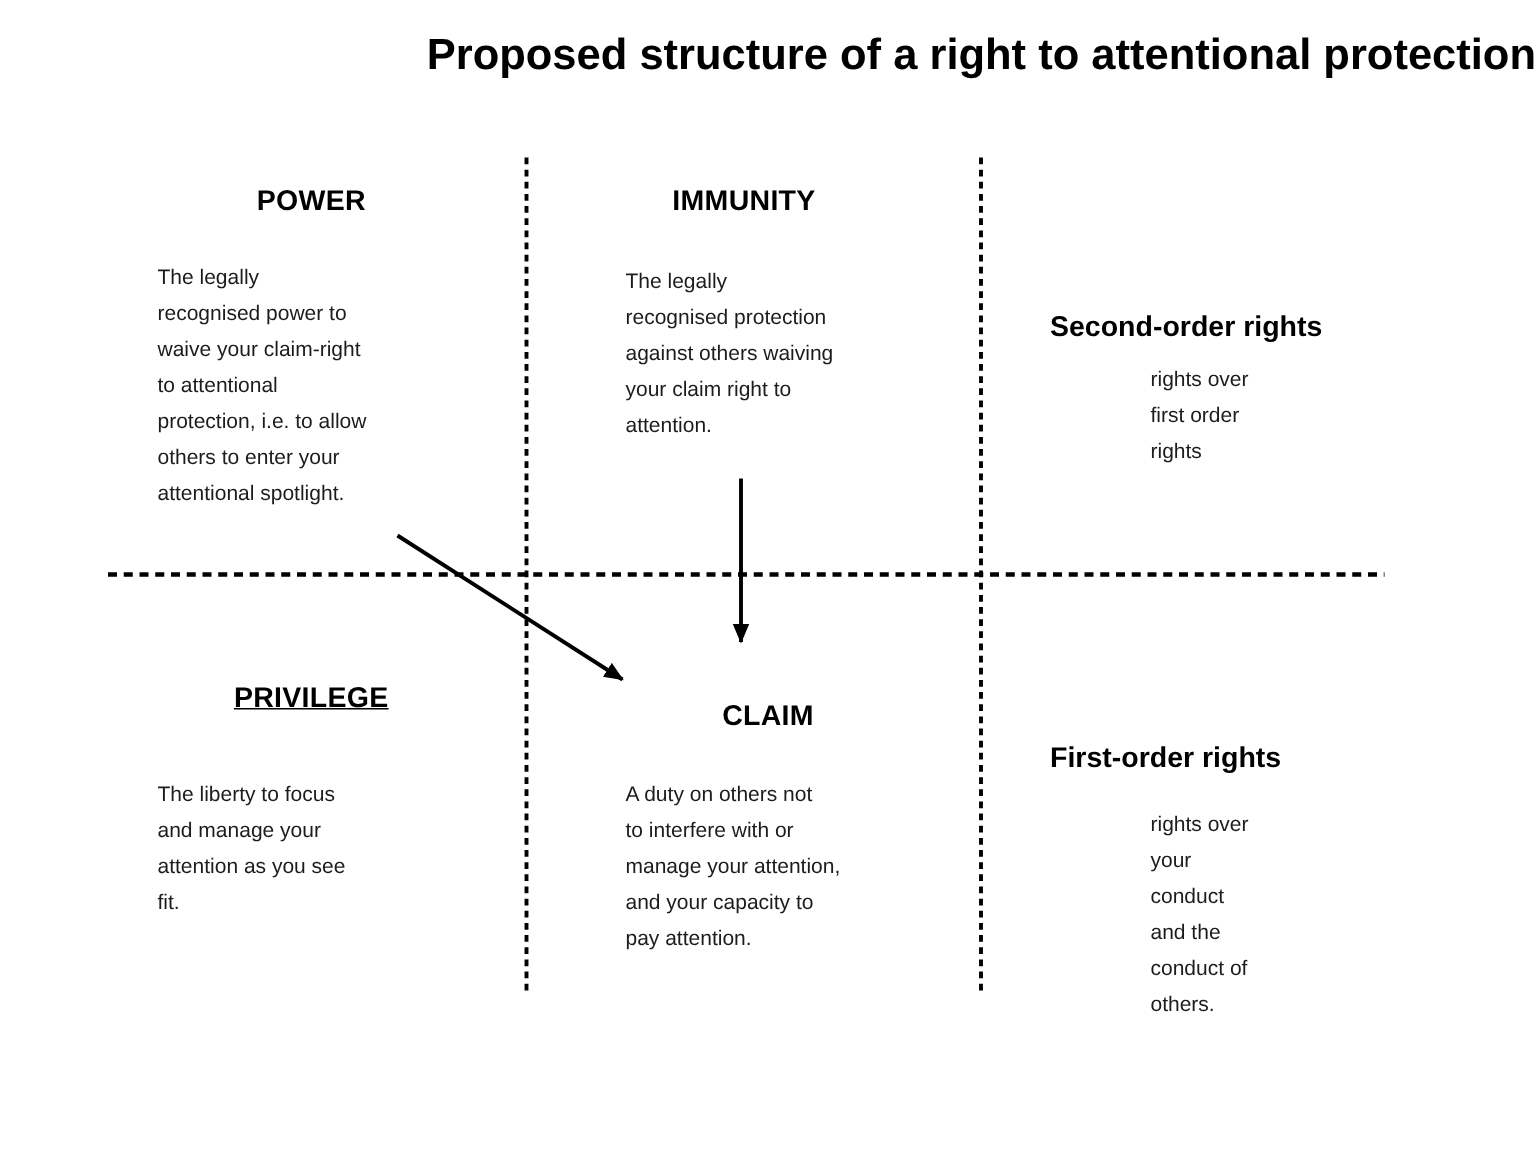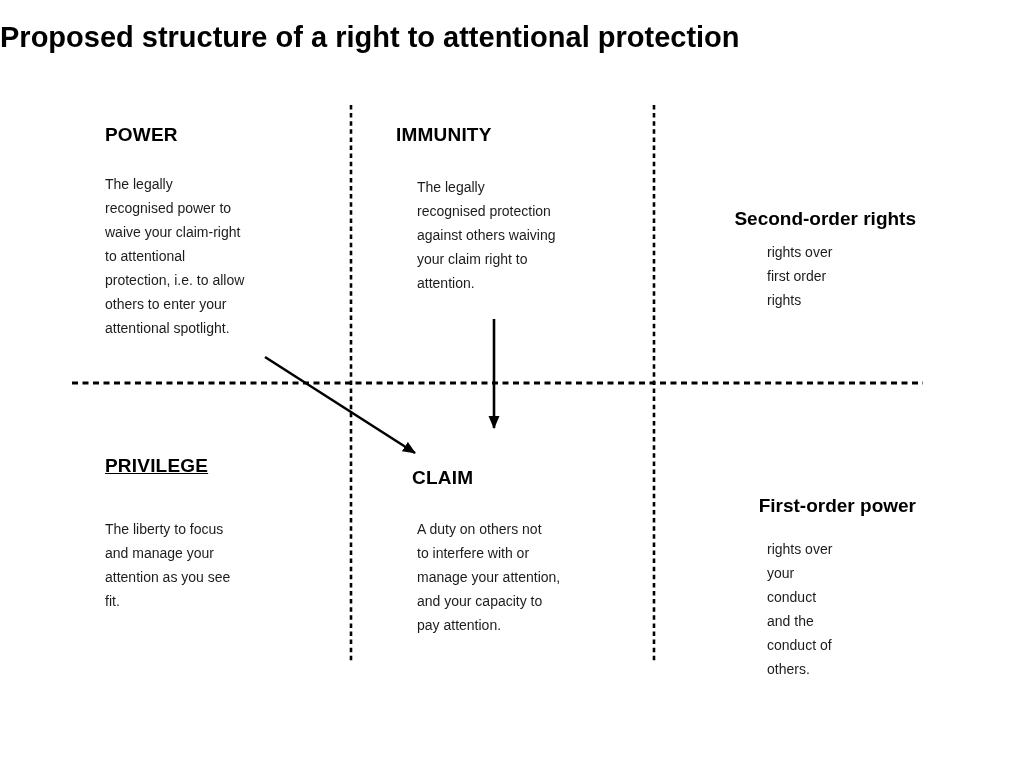--- a/index.html
+++ b/index.html
@@ -7,37 +7,37 @@
     width: 1024px; height: 768px;
     background: #ffffff;
     font-family: "Liberation Sans", sans-serif;
     position: relative;
     overflow: hidden;
     color: #000;
   }
   .abs { position: absolute; }
   .title {
     left: 0; top: 21px; width: 1024px;
-    text-align: left;
+    text-align: right;
     font-size: 29px; font-weight: bold;
     color: #000;
   }
   .qhead {
     font-size: 19px; font-weight: bold;
-    text-align: left; color: #000;
+    text-align: center; color: #000;
     letter-spacing: 0.2px;
   }
   .qbody {
     font-size: 14px; line-height: 24px;
     color: #1c1c1c;
     white-space: pre-line;
   }
   .sidehead {
     font-size: 19px; font-weight: bold;
-    text-align: right; color: #000;
+    text-align: left; color: #000;
   }
   svg.overlay { position: absolute; left: 0; top: 0; pointer-events: none; }
 </style>
 </head>
 <body>
 
 <div class="abs title">Proposed structure of a right to attentional protection</div>
 
 <svg class="overlay" width="1024" height="768" viewBox="0 0 1024 768">
   <defs>
@@ -79,19 +79,19 @@
 to interfere with or
 manage your attention,
 and your capacity to
 pay attention.</div>
 
 <div class="abs sidehead" style="left:700px; top:208px; width:216px;">Second-order rights</div>
 <div class="abs qbody" style="left:767px; top:240px; width:150px;">rights over
 first order
 rights</div>
 
-<div class="abs sidehead" style="left:700px; top:495px; width:216px;">First-order power</div>
+<div class="abs sidehead" style="left:700px; top:495px; width:216px;">First-order rights</div>
 <div class="abs qbody" style="left:767px; top:537px; width:150px;">rights over
 your
 conduct
 and the
 conduct of
 others.</div>
 
 </body></html>

